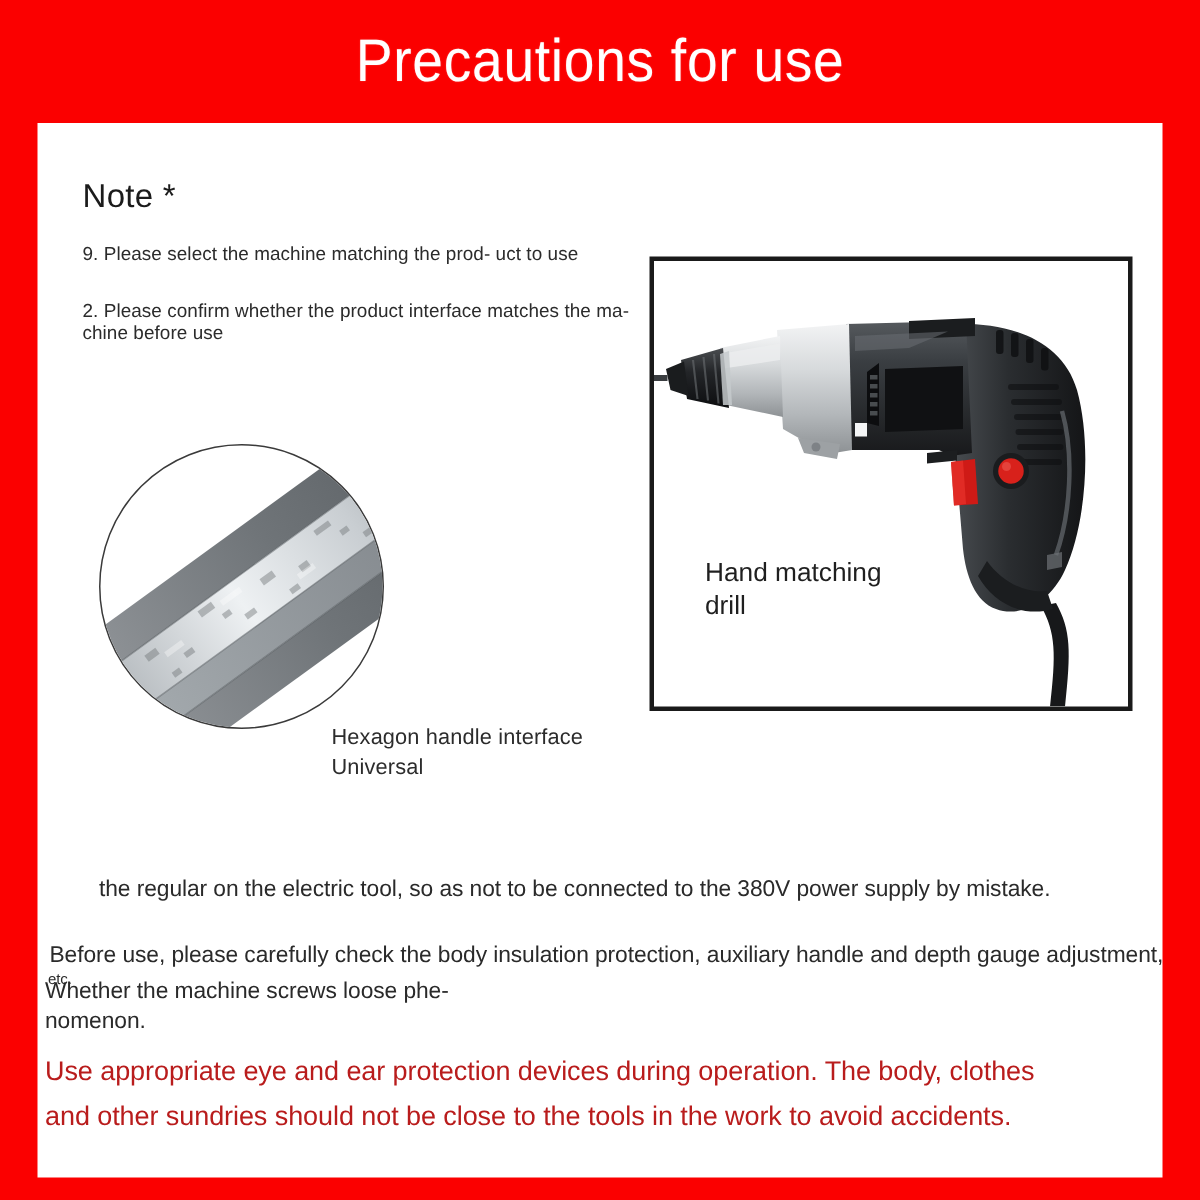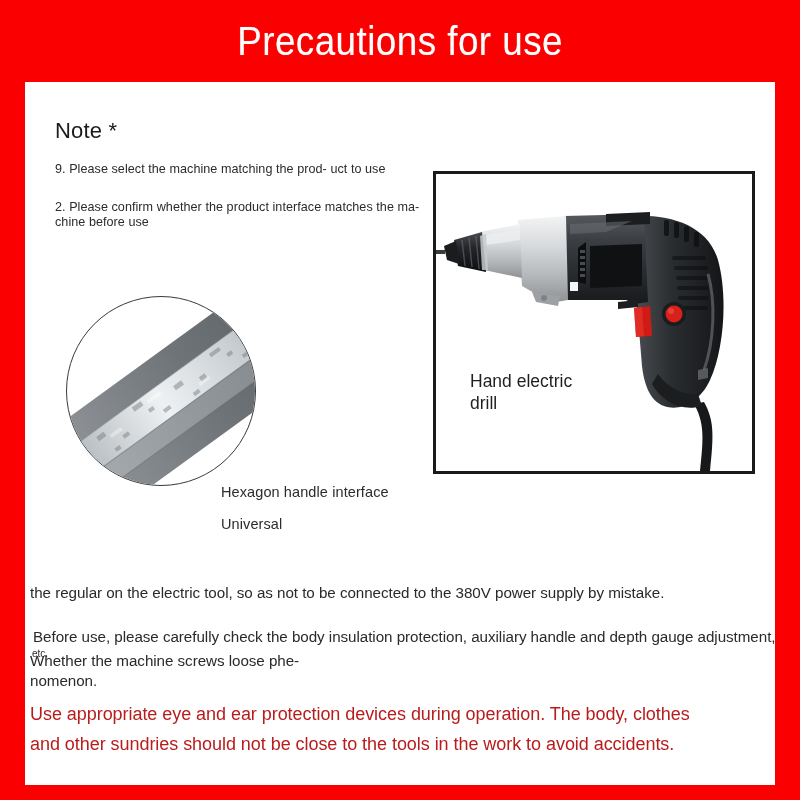--- a/index.html
+++ b/index.html
@@ -83,21 +83,21 @@
 
   #hex-caption-1, #hex-caption-2 {
     position:absolute;
     left:196px;
     font-size:14.5px;
     color:#2c2c2c;
     letter-spacing:.1px;
     white-space:nowrap;
   }
   #hex-caption-1 { top:402px; }
-  #hex-caption-2 { top:422px;margin-top:12px; }
+  #hex-caption-2 { top:422px; }
 
   
   #drill-frame {
     position:absolute;
     left:408px; top:89px;
     width:322px; height:303px;
     border:3px solid #1a1a1a;
     background:#ffffff;
     overflow:hidden;
   }
@@ -114,21 +114,21 @@
   
   .body-line {
     position:absolute;
     left:5px;
     font-size:15.2px;
     color:#2a2a2a;
     letter-spacing:-.05px;
     white-space:nowrap;
   }
   #p1-l1 { top:465px; }
-  #p1-l2 { top:502px; }
+  #p1-l2 { top:502px;margin-left:36px; }
   #p2-l1 { top:546px; left:8px; }
   #p2-l2 { top:566px; left:7px; font-size:10px; }   
   #p3-l1 { top:570px; left:5px; }
   #p3-l2 { top:590px; left:5px; }
 
   .big-line {
     position:absolute;
     left:5px;
     font-size:18px;
     color:#b91c1c;
@@ -323,21 +323,21 @@
 
         <path d="M182 128 L202 126 L202 133 L182 135 Z" fill="#1c1e20"></path>
 
         <circle cx="238" cy="140" r="12" fill="#1a1c1e"></circle>
         <circle cx="238" cy="140" r="8.5" fill="#d8211b"></circle>
         <circle cx="235" cy="137" r="3" fill="#f0635c" opacity="0.5"></circle>
 
         <path d="M222 200 C232 214, 248 222, 262 220 L266 232 C246 238, 226 228, 216 210 Z" fill="#1b1d1f"></path>
         <path d="M262 196 L272 194 L272 204 L262 206 Z" fill="#6e7276" opacity="0.7"></path>
       </svg>
-      <div id="drill-caption">Hand electric
+      <div id="drill-caption">Hand matching
 drill</div>
     </div>
 
     <div class="body-line" id="p1-l2">the regular on the electric tool, so as not to be connected to the 380V power supply by mistake.</div>
 
     <div class="body-line" id="p2-l1">Before use, please carefully check the body insulation protection, auxiliary handle and depth gauge adjustment,</div>
     <div class="body-line" id="p2-l2">etc.</div>
 
     <div class="body-line" id="p3-l1">Whether the machine screws loose phe-</div>
     <div class="body-line" id="p3-l2">nomenon.</div>

